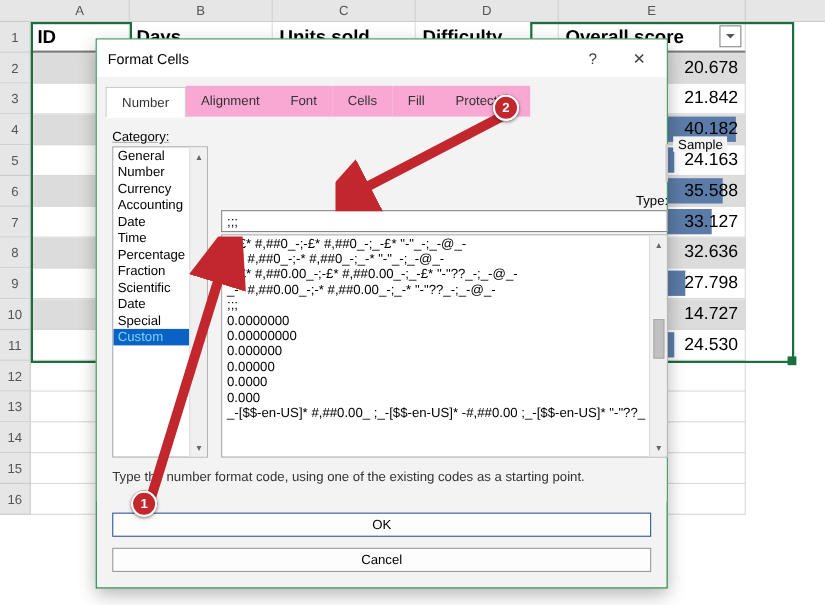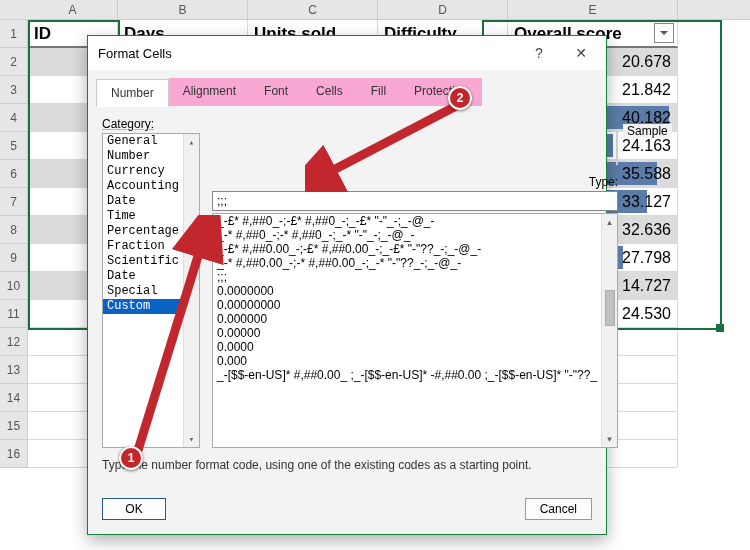--- a/index.html
+++ b/index.html
@@ -105,25 +105,25 @@
   .dlgbody {
     flex:1; background:#f3f3f3; padding:10px 14px 8px;
     display:flex; flex-direction:column;
   }
   .upper { display:flex; gap:12px; flex:1; min-height:0; }
   .catcol { width:108px; display:flex; flex-direction:column; }
   .label { font-size:12px; margin-bottom:2px; text-decoration: underline; text-decoration-color: rgba(0,0,0,.25); }
   .label.plain { text-decoration:none; }
   .catlistwrap {
     border:1px solid #aaa; background:#fff; flex:1; position:relative;
-    display:flex; min-height:260px;font-family:Liberation Mono, monospace;
+    display:flex; min-height:260px;
   }
   .catlist { flex:1; overflow:hidden; font-size:12px; }
   .catitem { padding:0 4px; cursor:pointer; line-height:15px; }
-  .catitem.sel { background:#0a63c4; color:#ffffff; }
+  .catitem.sel { background:#0a63c4; color:#7dd3fc; }
   .vscroll {
     width:16px; background:#f0f0f0; display:flex;
     flex-direction:column; border-left:1px solid #ddd;
   }
   .vscroll .arrow { height:16px; display:flex; align-items:center; justify-content:center; font-size:9px; color:#666;}
   .vscroll .track { flex:1; }
 
   .rightpane { flex:1; display:flex; flex-direction:column; min-height:0;align-items:flex-end; }
   .samplebox {
     border:1px solid #ccc; min-height:34px; background:#f3f3f3;
@@ -148,22 +148,23 @@
     border:1px solid #aaa;
   }
   .delrow { display:flex; justify-content:flex-end; margin-top:8px; }
   .btn {
     min-width:64px; padding:3px 14px; background:#fdfdfd;
     border:1px solid #999; cursor:pointer; font-size:12px;
   }
   .btn.primary { border:1px solid #2a579a; }
   .hint { margin:10px 0 8px; font-size:12px; color:#333; }
   .dlgbuttons {
-    display:flex; justify-content:space-between; gap:10px;
+    display:flex; justify-content:flex-start; gap:10px;
     padding:10px 14px 14px;
+    flex-direction:column;
   }
 
   
   .badge {
     position:absolute; width:24px; height:24px; border-radius:50%;
     background:#c1272d; color:#fff; display:flex;
     align-items:center; justify-content:center; font-weight:700;
     box-shadow:inset 0 0 0 2px #fff, 0 1px 3px rgba(0,0,0,.5);
     font-size:12px; z-index:20;
   }

